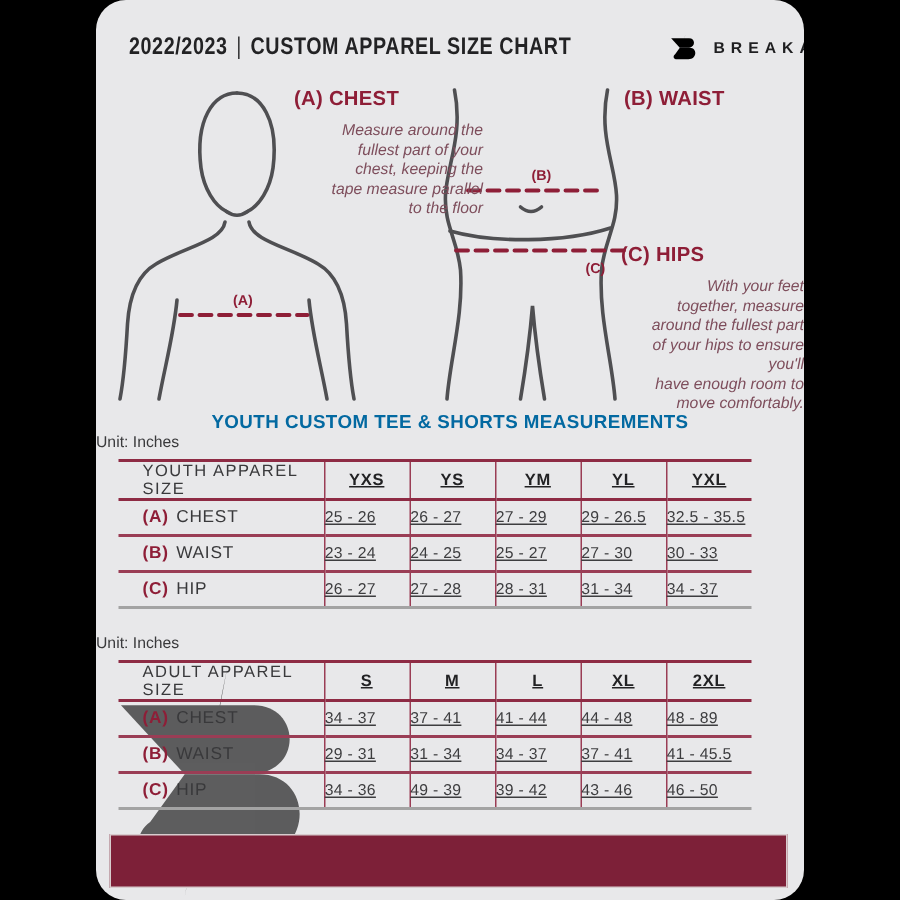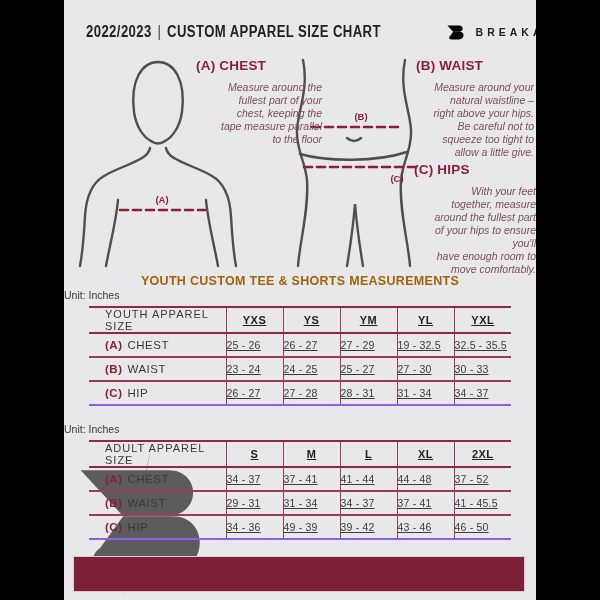--- a/index.html
+++ b/index.html
@@ -1,18 +1,18 @@
 <!DOCTYPE html>
 <html><head>
 <meta charset="utf-8">
 <style>
   html,body{margin:0;padding:0;background:#000;}
   .stage{position:relative;width:600px;height:600px;background:#000;overflow:hidden;
          font-family:"Liberation Sans",sans-serif;}
-  .sheet{position:absolute;left:64px;top:0;width:472px;height:600px;background:#e8e8ea;overflow:hidden;}
+  .sheet{position:absolute;left:64px;top:0;width:472px;height:600px;background:#e8e8ea;overflow:hidden;border-radius:20px;}
 
   
   .doc-header{position:absolute;left:22px;top:18px;right:16px;height:28px;
               display:flex;align-items:center;justify-content:space-between;}
   .doc-title{font-weight:700;font-size:16px;color:#222224;letter-spacing:.5px;
              transform:scaleX(.82);transform-origin:left center;white-space:nowrap;}
   .doc-title .pipe{margin:0 7px;font-weight:400;color:#3a3a3c;}
   .brand{display:flex;align-items:center;gap:7px;}
   .brand-name{font-weight:700;font-size:10.5px;letter-spacing:4px;color:#1f1f21;}
 
@@ -26,27 +26,27 @@
   .instr{position:absolute;z-index:1;}
   .instr-head{font-weight:700;font-size:13.5px;color:#8e1e37;letter-spacing:.2px;}
   .instr-text{margin-top:8px;font-style:italic;font-size:10.5px;line-height:13px;
               color:#7e4e5c;white-space:pre-line;text-align:right;}
   .instr-a{left:132px;top:58px;width:126px;}
   .instr-b{left:352px;top:58px;width:118px;}
   .instr-c{left:350px;top:162px;width:122px;}
 
   
   .tbl-title{position:absolute;left:0;width:472px;text-align:center;z-index:1;
-             font-weight:700;font-size:12.5px;color:#a16207;letter-spacing:.3px;}
+             font-weight:700;font-size:12.5px;color:#0369a1;letter-spacing:.3px;}
   .tbl-unit{position:absolute;left:0;width:472px;text-align:left;z-index:1;
             font-size:10.5px;color:#3a3a3c;}
 
   
-  .size-table{position:absolute;left:25px;width:422px;border-collapse:collapse;z-index:1;
-              table-layout:fixed;border-top:2px solid #8e2b44;border-bottom:2px solid #8b5cf6;}
+  .size-table{position:absolute;left:15px;width:422px;border-collapse:collapse;z-index:1;
+              table-layout:fixed;border-top:2px solid #8e2b44;border-bottom:2px solid #a3a3a3;}
   .size-table col.c0{width:137px;}
   .size-table col.cv{width:57px;}
   .size-table tr.head th{height:24px;}
   .size-table td{height:22px;}
   .size-table th,.size-table td{padding:0;vertical-align:middle;}
   .size-table th + th,.size-table td + td{border-left:1px solid #9a3d55;text-decoration:underline;}
   .size-table tr + tr td{border-top:2px solid #9a3d55;}
   .size-table tr.head th{border-bottom:0;}
   .size-table tr.first td{border-top:2px solid #8e2b44;}
   .rowhead{font-weight:400;font-size:11px;letter-spacing:1px;color:#39393b;
@@ -128,26 +128,20 @@
     <div class="instr instr-a">
       <div class="instr-head"><span>(A)</span> <span>CHEST</span></div>
       <div class="instr-text">Measure around the
 fullest part of your
 chest, keeping the
 tape measure parallel
 to the floor</div>
     </div>
     <div class="instr instr-b">
       <div class="instr-head"><span>(B)</span> <span>WAIST</span></div>
-      <div class="instr-text">Measure around your
-natural waistline –
-right above your hips.
-Be careful not to
-squeeze too tight to
-allow a little give.</div>
     </div>
     <div class="instr instr-c">
       <div class="instr-head"><span>(C)</span> <span>HIPS</span></div>
       <div class="instr-text">With your feet
 together, measure
 around the fullest part
 of your hips to ensure
 you'll
 have enough room to
 move comfortably.</div>
@@ -171,21 +165,21 @@
         <th class="size-col">YS</th>
         <th class="size-col">YM</th>
         <th class="size-col">YL</th>
         <th class="size-col">YXL</th>
       </tr>
       <tr class="first">
         <td class="lbl"><span class="key">(A)</span><span>CHEST</span></td>
         <td class="val">25 - 26</td>
         <td class="val">26 - 27</td>
         <td class="val">27 - 29</td>
-        <td class="val">19 - 32.5</td>
+        <td class="val">29 - 26.5</td>
         <td class="val">32.5 - 35.5</td>
       </tr>
       <tr>
         <td class="lbl"><span class="key">(B)</span><span>WAIST</span></td>
         <td class="val">23 - 24</td>
         <td class="val">24 - 25</td>
         <td class="val">25 - 27</td>
         <td class="val">27 - 30</td>
         <td class="val">30 - 33</td>
       </tr>
@@ -218,21 +212,21 @@
         <th class="size-col">L</th>
         <th class="size-col">XL</th>
         <th class="size-col">2XL</th>
       </tr>
       <tr class="first">
         <td class="lbl"><span class="key">(A)</span><span>CHEST</span></td>
         <td class="val">34 - 37</td>
         <td class="val">37 - 41</td>
         <td class="val">41 - 44</td>
         <td class="val">44 - 48</td>
-        <td class="val">37 - 52</td>
+        <td class="val">48 - 89</td>
       </tr>
       <tr>
         <td class="lbl"><span class="key">(B)</span><span>WAIST</span></td>
         <td class="val">29 - 31</td>
         <td class="val">31 - 34</td>
         <td class="val">34 - 37</td>
         <td class="val">37 - 41</td>
         <td class="val">41 - 45.5</td>
       </tr>
       <tr>

